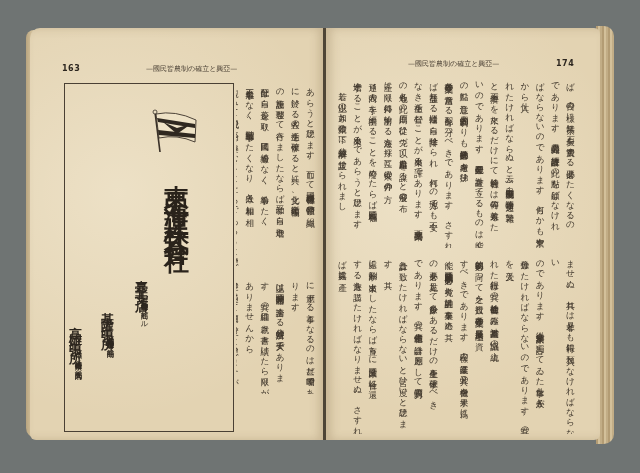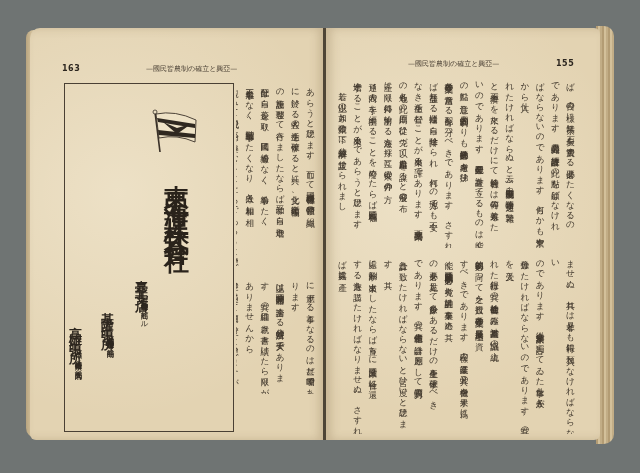--- a/index.html
+++ b/index.html
@@ -108,21 +108,21 @@
     <span>親しみて現代の平和を樂しむこと」たるであらうと思ひ</span>
   </div>
   <div class="vtext" style="left:236px; top:276px; width:82px; height:118px;">
     <span>に應ずる事となるのは甚だ明瞭であります。</span><br>
     <span>以上は國家整同體と論合する公益經濟の大要でありま</span><br>
     <span>す。其の細目に就き書き續けたら限りがありませんから</span><br>
     <span>是の通にて簡單し度いと思ひますが、猶し其の輪廓は以</span><br>
     
   </div>
 
-  <div class="page-num" style="left:556px; top:59px;">155</div>
+  <div class="page-num" style="left:556px; top:59px;">174</div>
   <div class="running-head" style="left:408px; top:59px;">—國民皆農制の確立と興亞—</div>
 
   <div class="vtext" style="left:332px; top:76px; width:246px; height:172px;">
     <span>ば、今日の様に無茶に石炭を浪費する必要はたくなるの</span><br>
     <span>であります。必需完品の計畫經濟は此の點を顧ばなけれ</span><br>
     <span>ばならないのであります。何もかも東京や大阪から仕入</span><br>
     <span>れたければならぬと云ふ自由主義制度は運輸交通の繁雜</span><br>
     <span>と不經濟とを來たるだけにて社會的には何等の效果もた</span><br>
     <span>いのであります。產業配分の計畫を立てるものは能く此</span><br>
     <span>の點に注意し個人的營利よりも社會的必要に考慮を拂ひ</span><br>

